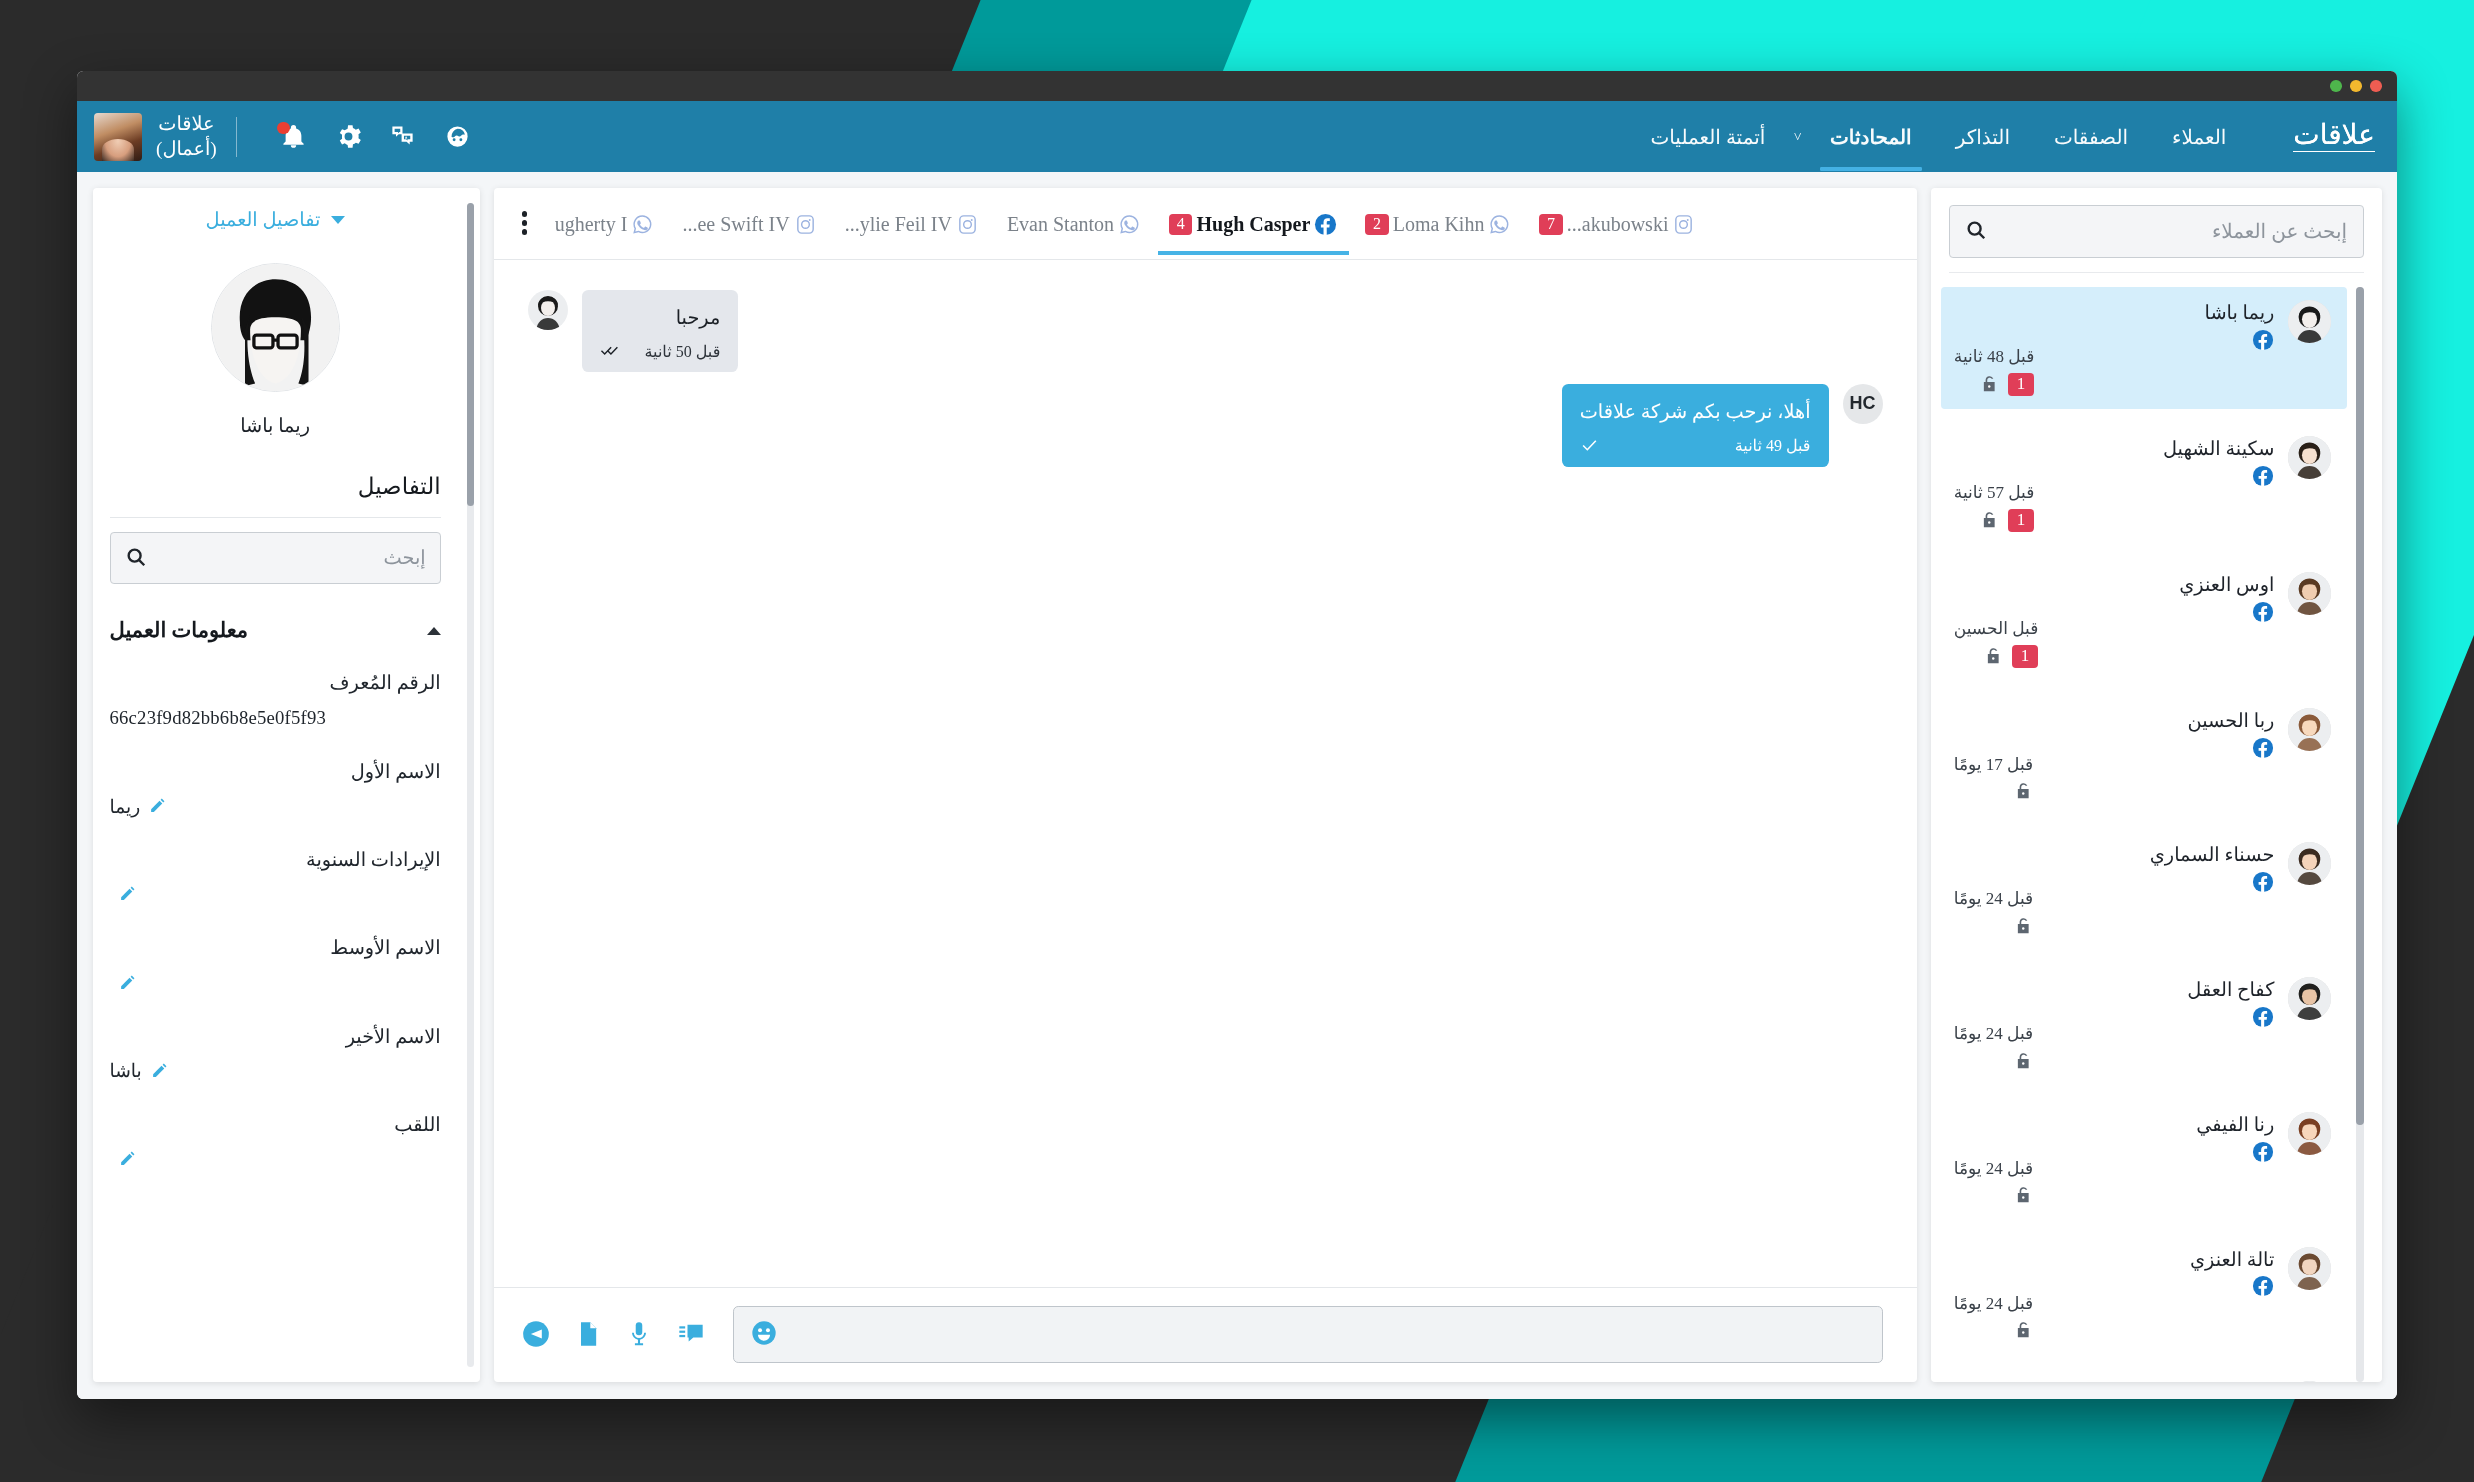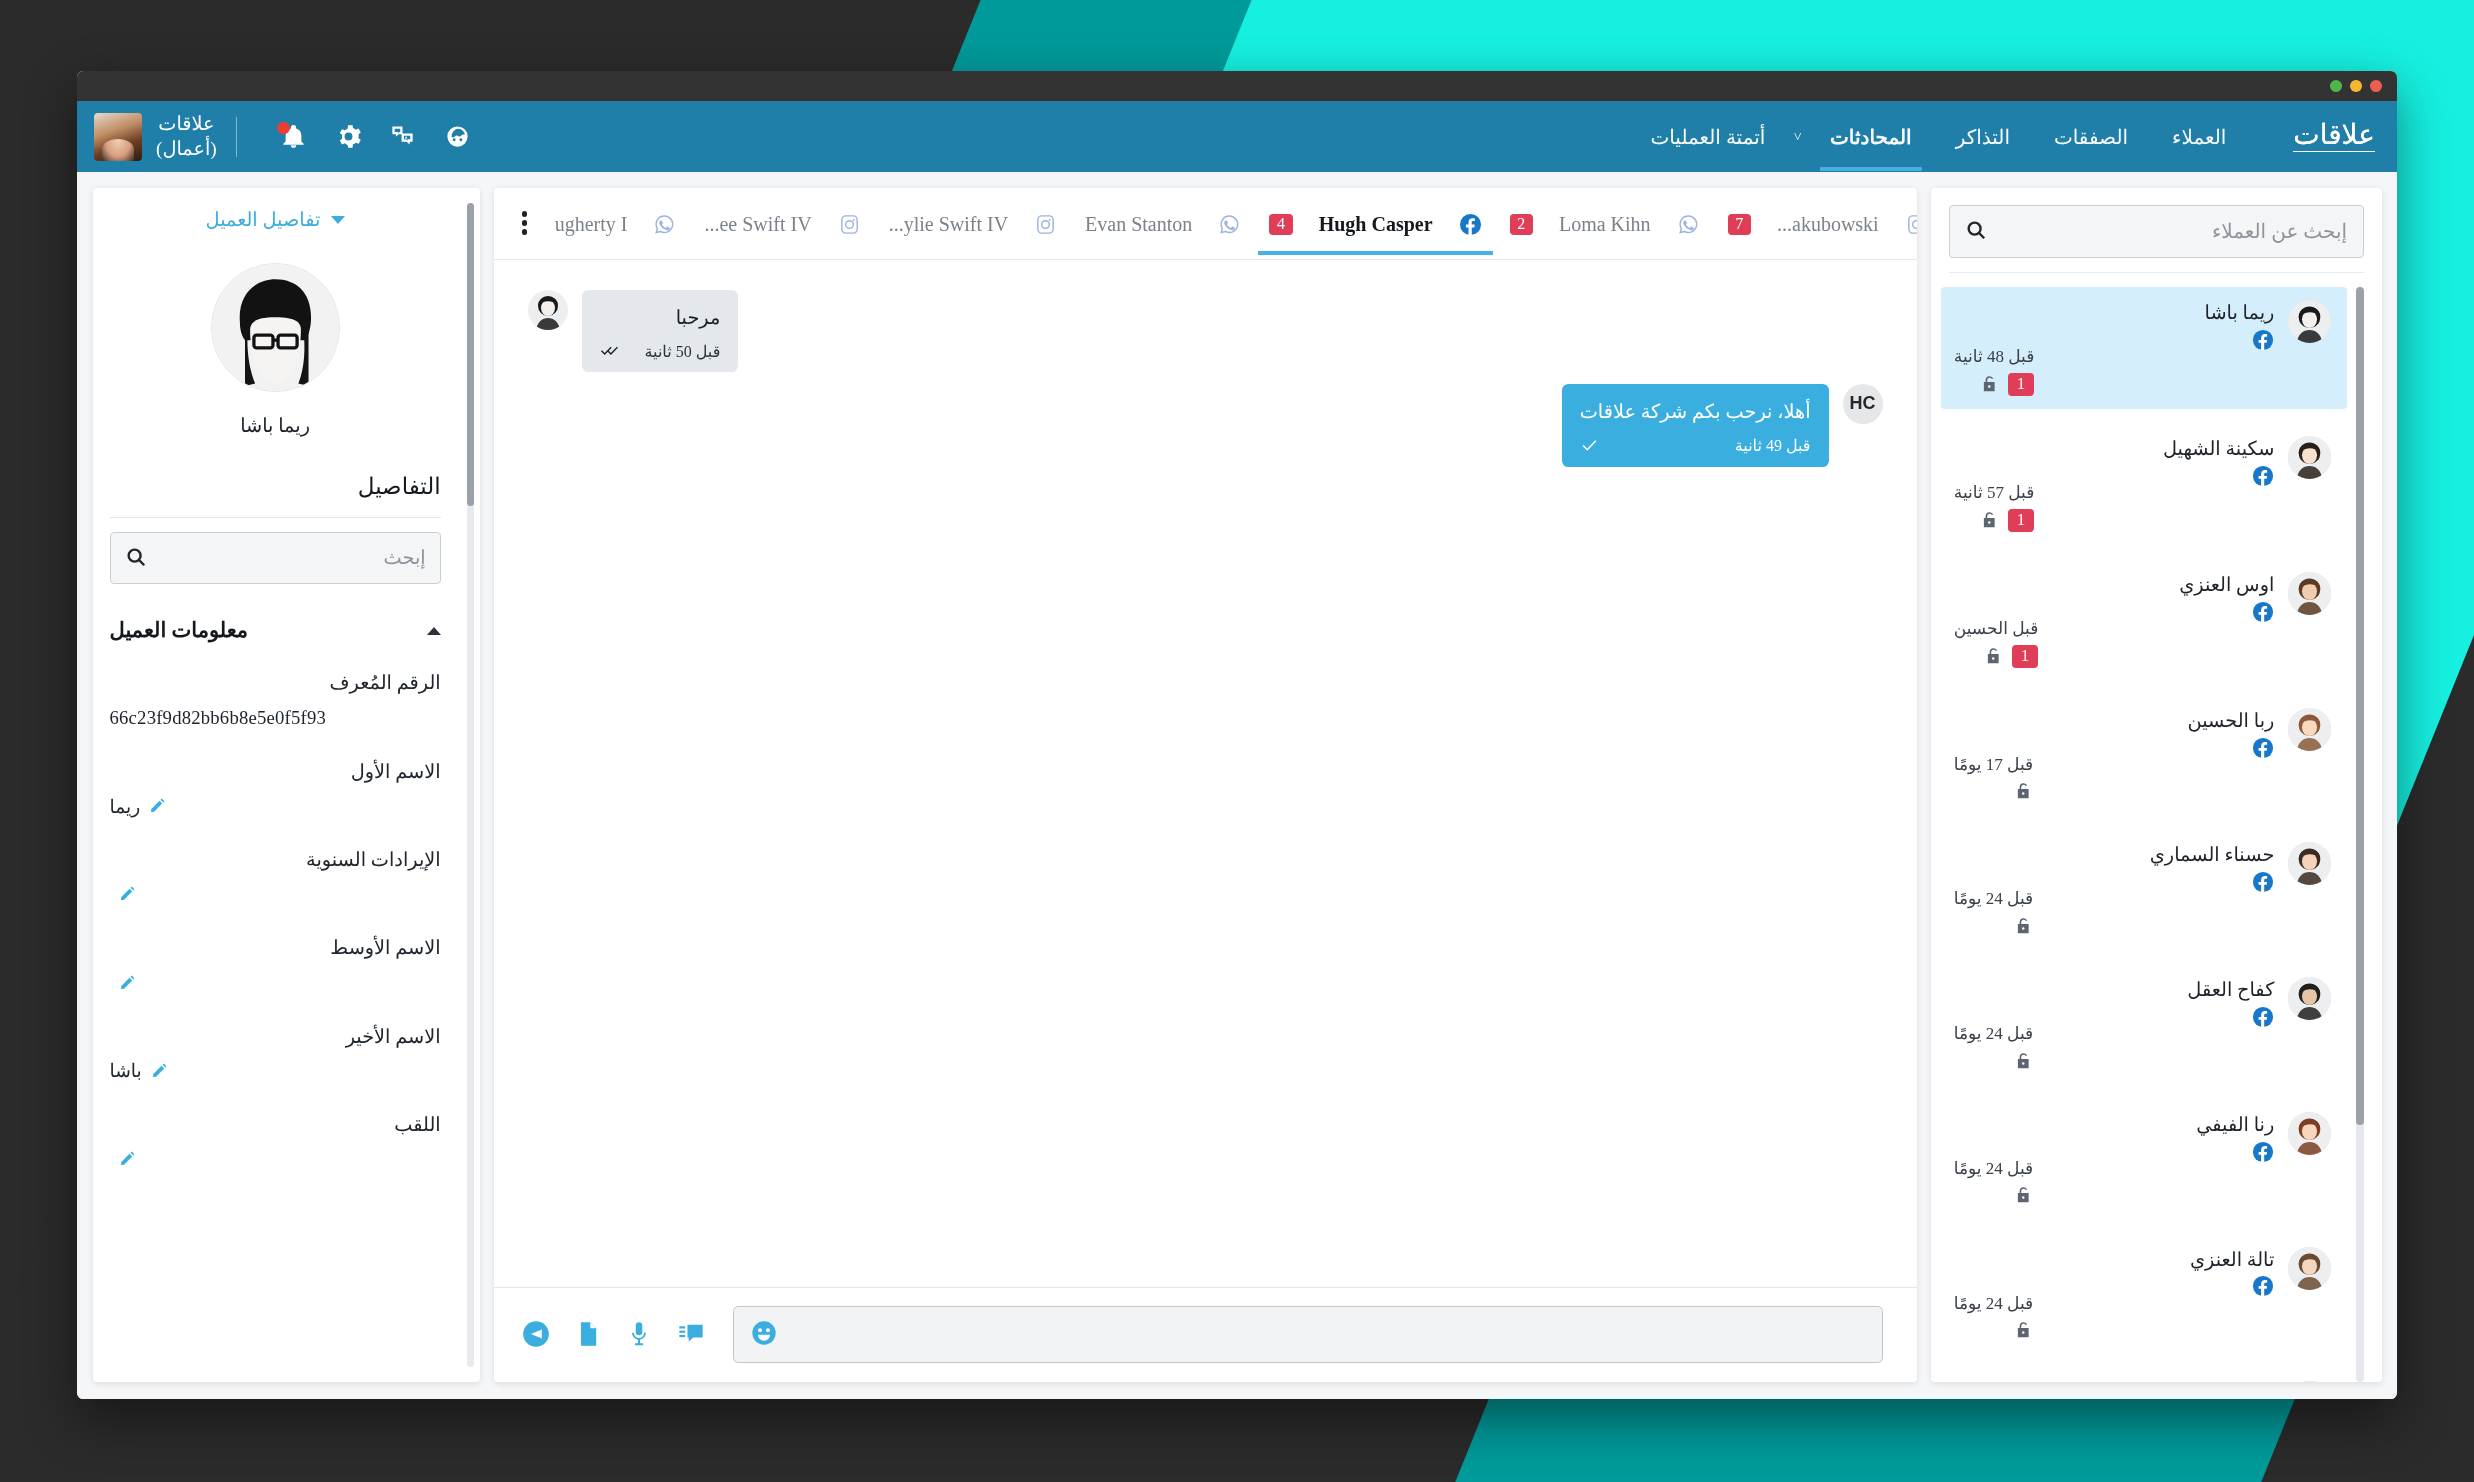--- a/index.html
+++ b/index.html
@@ -184,21 +184,21 @@
   
   #chat { flex: 1; display: flex; flex-direction: column; min-width: 0; min-height: 0; }
   #tabs {
     height: 72px; border-bottom: 1.3px solid #e4e7ea;
     display: flex; align-items: center; direction: ltr;
     padding: 0 17px 0 14px; gap: 0; overflow: hidden;
   }
   .kebab { display: flex; flex-direction: column; gap: 3.9px; padding: 0 14px; cursor: pointer; flex: none; }
   .kebab i { width: 5.2px; height: 5.2px; border-radius: 50%; background: #1d2228; display: block; }
   .tab {
-    display: flex; align-items: center; gap: 26px;
+    display: flex; align-items: center; gap: 4px;
     padding: 22px 14px 19.3px 14px; position: relative; cursor: pointer; white-space: nowrap;
     flex: none;
   }
   .tab .tname { font-size: 20px; color: #7b828a; }
   .tab.active .tname { color: #14181d; font-weight: bold; }
   .tab.active::after {
     content: ""; position: absolute; left: 2.6px; right: 2.6px; bottom: 0;
     height: 4.5px; background: #46b3e6;
   }
   .tab .tnet svg { width: 23px; height: 23px; display: block; }
@@ -653,21 +653,21 @@
               <span class="tname">...ee Swift IV</span>
               <span class="tnet">
                 <svg viewBox="0 0 24 24">
                   <rect x="4" y="3" width="16" height="18" rx="4" fill="none" stroke="#9cb3e0" stroke-width="1.5"></rect>
                   <circle cx="12" cy="12" r="4" fill="none" stroke="#9cb3e0" stroke-width="1.5"></circle>
                   <circle cx="16.4" cy="7.3" r="1" fill="#9cb3e0"></circle>
                 </svg>
               </span>
             </div>
             <div class="tab">
-              <span class="tname">...ylie Swift IV</span>
+              <span class="tname">...ylie Feil IV</span>
               <span class="tnet">
                 <svg viewBox="0 0 24 24">
                   <rect x="4" y="3" width="16" height="18" rx="4" fill="none" stroke="#9cb3e0" stroke-width="1.5"></rect>
                   <circle cx="12" cy="12" r="4" fill="none" stroke="#9cb3e0" stroke-width="1.5"></circle>
                   <circle cx="16.4" cy="7.3" r="1" fill="#9cb3e0"></circle>
                 </svg>
               </span>
             </div>
             <div class="tab">
               <span class="tname">Evan Stanton</span>

